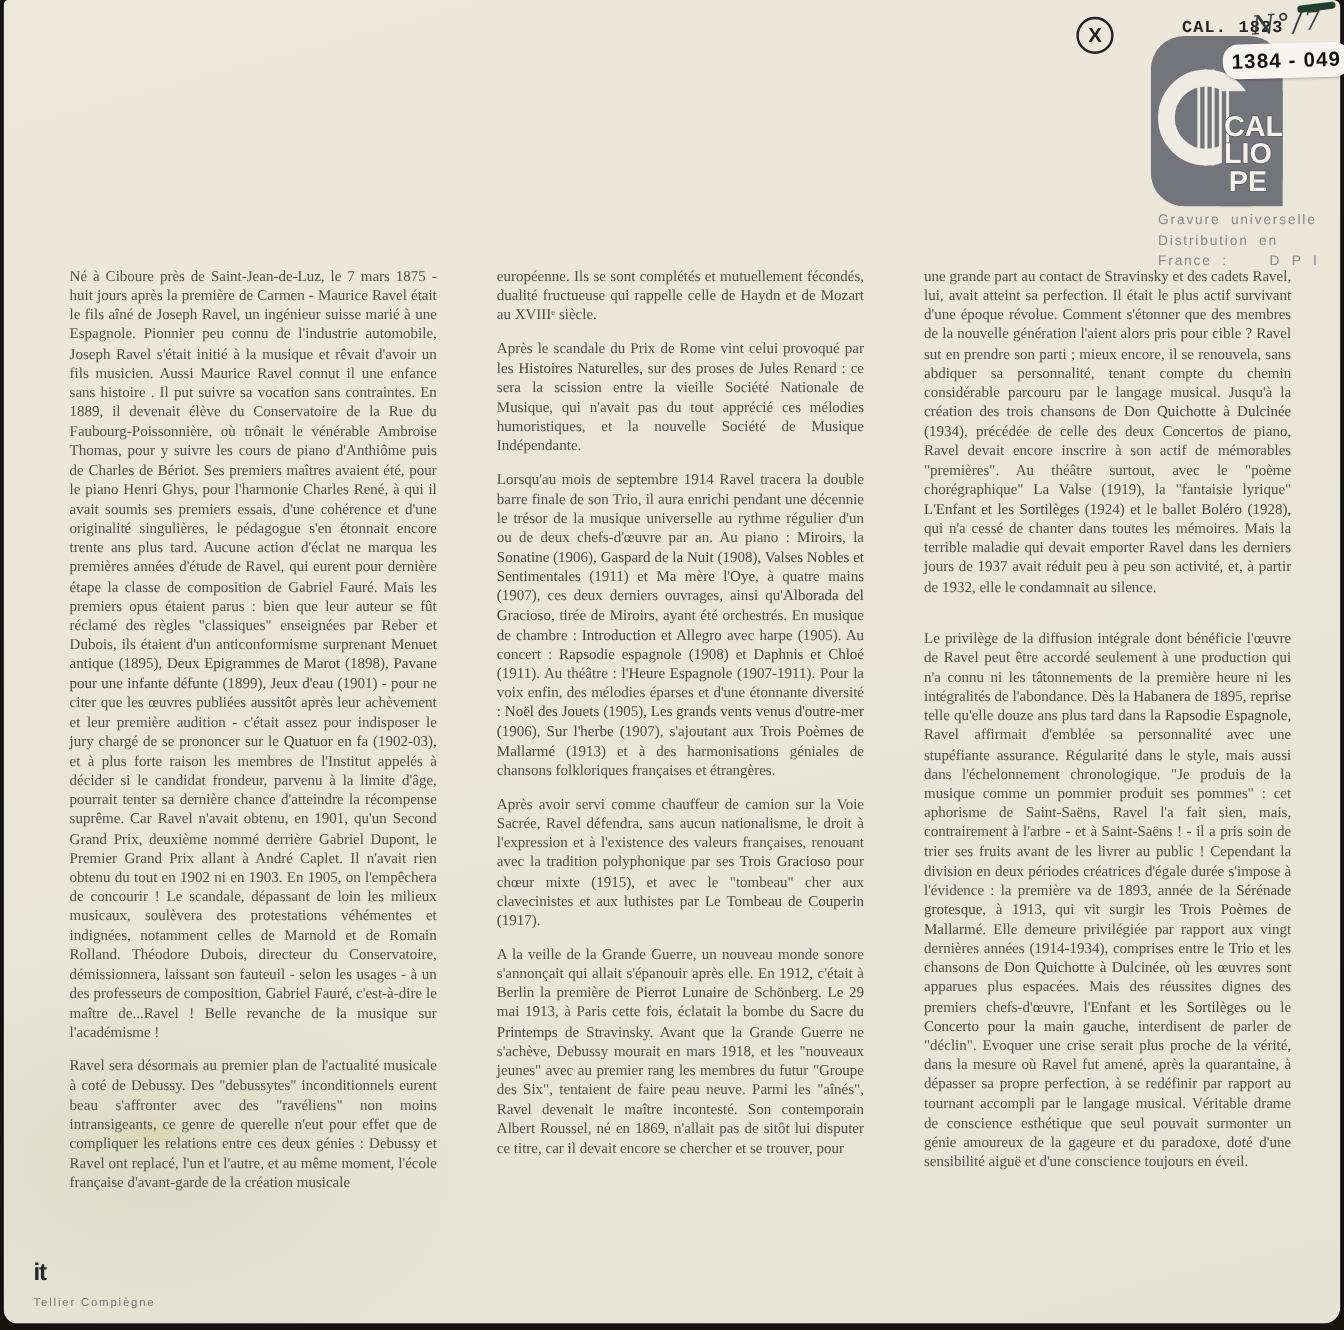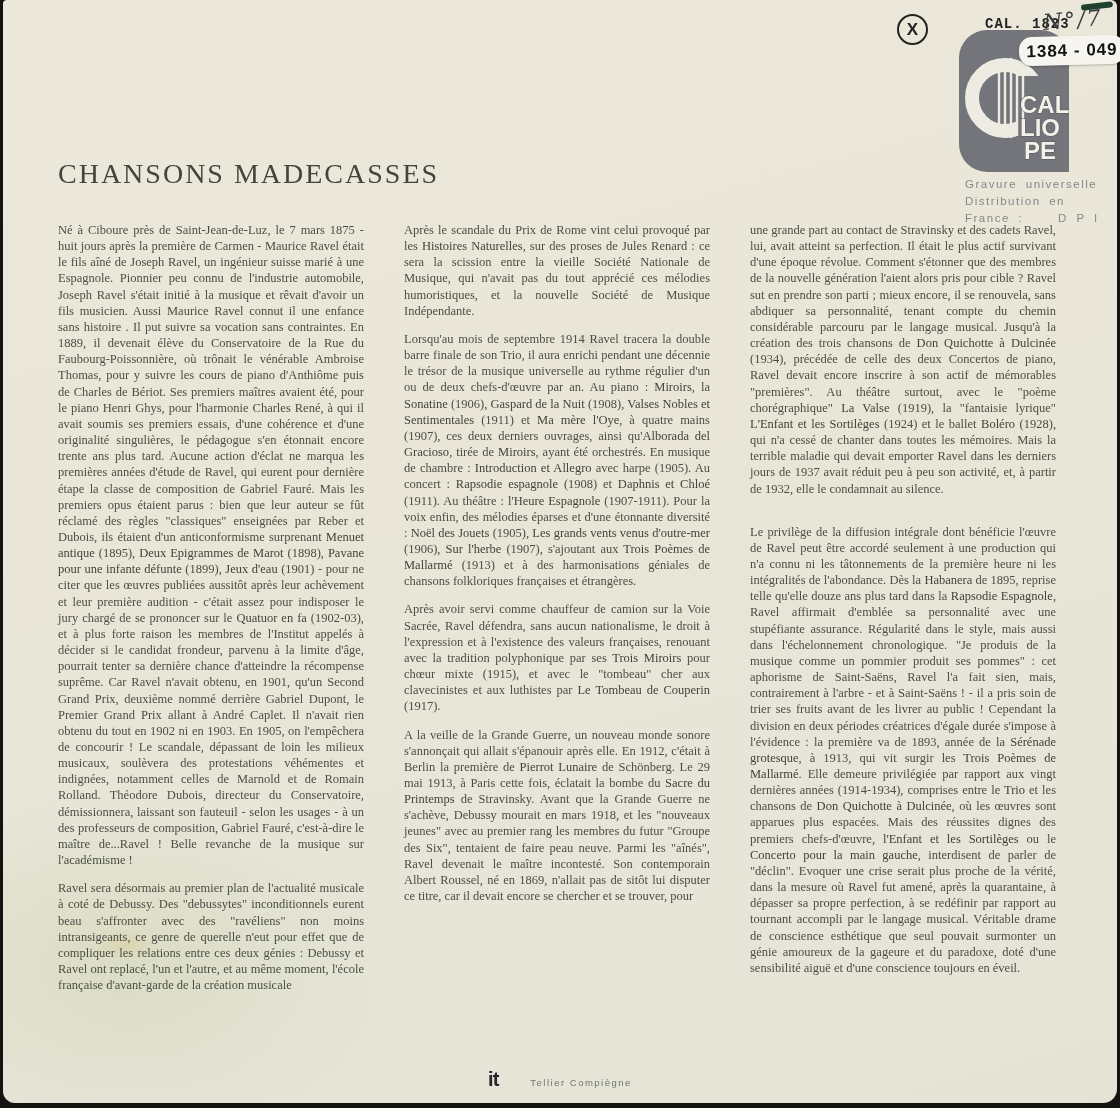--- a/index.html
+++ b/index.html
@@ -63,53 +63,52 @@
   }
   .dist{
     position:absolute;left:962px;top:176px;
     font-family:"Liberation Sans",sans-serif;font-size:11.5px;line-height:17px;
     color:#85878a;letter-spacing:1.5px;word-spacing:4px;white-space:pre;
   }
 
   
   .columns{
     position:absolute;left:55px;top:222px;width:1014px;
-    display:flex;gap:40px;
+    display:flex;gap:50px;
   }
   .col{
     width:306px;flex:0 0 306px;
     font-size:12.5px;line-height:16.15px;
     text-align:justify;color:#4b4e45;
   }
   .col p{margin:0 0 12px;}
   .col-3 p{margin:0 0 27px;}
   .col b{font-weight:400;color:#41443b;}
 
   
   .footer{
     position:absolute;left:0;right:0;bottom:12px;
-    display:flex;align-items:baseline;justify-content:center;gap:7px;
+    display:flex;align-items:baseline;justify-content:center;gap:7px;flex-direction:column;
   }
   .printer-logo{
     font-family:"Liberation Sans",sans-serif;font-weight:700;font-size:20px;
     letter-spacing:-1px;color:#24262c;
   }
   .printer-name{
     font-family:"Liberation Sans",sans-serif;font-size:9.5px;
     letter-spacing:1.5px;color:#70736f;margin-left:25px;
   }
 </style>
 </head>
 <body>
 
 <div class="sleeve">
   <div class="stain stain1"></div>
   <div class="stain stain2"></div>
 
-  <div class="title-3">CHANSONS MADECASSES</div>
 
   <div class="circled-x">
     <span>X</span>
   </div>
   <div class="cat-num">CAL. 1823</div>
   <div class="handwriting">N°/7  6</div>
   <div class="pen-mark"></div>
 
   <svg class="calliope" viewBox="0 0 110 142" xmlns="http://www.w3.org/2000/svg">
     <rect x="0" y="0" width="110" height="142" rx="28" fill="#73757a"></rect>
@@ -136,23 +135,24 @@
   <div class="dist">Gravure universelle
 Distribution en
 France :    D P I</div>
 
   <div class="columns">
     <div class="col col-1">
         <p>Né à Ciboure près de Saint-Jean-de-Luz, le 7 mars 1875 - huit jours après la première de Carmen - Maurice Ravel était le fils aîné de Joseph Ravel, un ingénieur suisse marié à une Espagnole. Pionnier peu connu de l'industrie automobile, Joseph Ravel s'était initié à la musique et rêvait d'avoir un fils musicien. Aussi Maurice Ravel connut il une enfance sans histoire . Il put suivre sa vocation sans contraintes. En 1889, il devenait élève du Conservatoire de la Rue du Faubourg-Poissonnière, où trônait le vénérable Ambroise Thomas, pour y suivre les cours de piano d'Anthiôme puis de Charles de Bériot. Ses premiers maîtres avaient été, pour le piano Henri Ghys, pour l'harmonie Charles René, à qui il avait soumis ses premiers essais, d'une cohérence et d'une originalité singulières, le pédagogue s'en étonnait encore trente ans plus tard. Aucune action d'éclat ne marqua les premières années d'étude de Ravel, qui eurent pour dernière étape la classe de composition de Gabriel Fauré. Mais les premiers opus étaient parus : bien que leur auteur se fût réclamé des règles "classiques" enseignées par Reber et Dubois, ils étaient d'un anticonformisme surprenant <b>Menuet antique</b> (1895), <b>Deux Epigrammes de Marot</b> (1898), <b>Pavane pour une infante défunte</b> (1899), <b>Jeux d'eau</b> (1901) - pour ne citer que les œuvres publiées aussitôt après leur achèvement et leur première audition - c'était assez pour indisposer le jury chargé de se prononcer sur le <b>Quatuor en fa</b> (1902-03), et à plus forte raison les membres de l'Institut appelés à décider si le candidat frondeur, parvenu à la limite d'âge, pourrait tenter sa dernière chance d'atteindre la récompense suprême. Car Ravel n'avait obtenu, en 1901, qu'un Second Grand Prix, deuxième nommé derrière Gabriel Dupont, le Premier Grand Prix allant à André Caplet. Il n'avait rien obtenu du tout en 1902 ni en 1903. En 1905, on l'empêchera de concourir ! Le scandale, dépassant de loin les milieux musicaux, soulèvera des protestations véhémentes et indignées, notamment celles de Marnold et de Romain Rolland. Théodore Dubois, directeur du Conservatoire, démissionnera, laissant son fauteuil - selon les usages - à un des professeurs de composition, Gabriel Fauré, c'est-à-dire le maître de...Ravel ! Belle revanche de la musique sur l'académisme !</p>
         <p>Ravel sera désormais au premier plan de l'actualité musicale à coté de Debussy. Des "debussytes" inconditionnels eurent beau s'affronter avec des "ravéliens" non moins intransigeants, ce genre de querelle n'eut pour effet que de compliquer les relations entre ces deux génies : Debussy et Ravel ont replacé, l'un et l'autre, et au même moment, l'école française d'avant-garde de la création musicale</p>
       </div>
     <div class="col col-2">
+        <p>européenne. Ils se sont complétés et mutuellement fécondés, dualité fructueuse qui rappelle celle de Haydn et de Mozart au XVIIIᵉ siècle.</p>
         <p>Après le scandale du Prix de Rome vint celui provoqué par les <b>Histoires Naturelles</b>, sur des proses de Jules Renard : ce sera la scission entre la vieille Société Nationale de Musique, qui n'avait pas du tout apprécié ces mélodies humoristiques, et la nouvelle Société de Musique Indépendante.</p>
         <p>Lorsqu'au mois de septembre 1914 Ravel tracera la double barre finale de son Trio, il aura enrichi pendant une décennie le trésor de la musique universelle au rythme régulier d'un ou de deux chefs-d'œuvre par an. Au piano : <b>Miroirs</b>, la <b>Sonatine</b> (1906), <b>Gaspard de la Nuit</b> (1908), <b>Valses Nobles et Sentimentales</b> (1911) et <b>Ma mère l'Oye</b>, à quatre mains (1907), ces deux derniers ouvrages, ainsi qu'<b>Alborada del Gracioso</b>, tirée de <b>Miroirs</b>, ayant été orchestrés. En musique de chambre : <b>Introduction et Allegro</b> avec harpe (1905). Au concert : <b>Rapsodie espagnole</b> (1908) et <b>Daphnis et Chloé</b> (1911). Au théâtre : <b>l'Heure Espagnole</b> (1907-1911). Pour la voix enfin, des mélodies éparses et d'une étonnante diversité : <b>Noël des Jouets</b> (1905), <b>Les grands vents venus d'outre-mer</b> (1906), <b>Sur l'herbe</b> (1907), s'ajoutant aux <b>Trois Poèmes de Mallarmé</b> (1913) et à des harmonisations géniales de chansons folkloriques françaises et étrangères.</p>
-        <p>Après avoir servi comme chauffeur de camion sur la Voie Sacrée, Ravel défendra, sans aucun nationalisme, le droit à l'expression et à l'existence des valeurs françaises, renouant avec la tradition polyphonique par ses <b>Trois Miroirs</b> pour chœur mixte (1915), et avec le "tombeau" cher aux clavecinistes et aux luthistes par <b>Le Tombeau de Couperin</b> (1917).</p>
+        <p>Après avoir servi comme chauffeur de camion sur la Voie Sacrée, Ravel défendra, sans aucun nationalisme, le droit à l'expression et à l'existence des valeurs françaises, renouant avec la tradition polyphonique par ses <b>Trois Gracioso</b> pour chœur mixte (1915), et avec le "tombeau" cher aux clavecinistes et aux luthistes par <b>Le Tombeau de Couperin</b> (1917).</p>
         <p>A la veille de la Grande Guerre, un nouveau monde sonore s'annonçait qui allait s'épanouir après elle. En 1912, c'était à Berlin la première de <b>Pierrot Lunaire</b> de Schönberg. Le 29 mai 1913, à Paris cette fois, éclatait la bombe du <b>Sacre du Printemps</b> de Stravinsky. Avant que la Grande Guerre ne s'achève, Debussy mourait en mars 1918, et les "nouveaux jeunes" avec au premier rang les membres du futur "Groupe des Six", tentaient de faire peau neuve. Parmi les "aînés", Ravel devenait le maître incontesté. Son contemporain Albert Roussel, né en 1869, n'allait pas de sitôt lui disputer ce titre, car il devait encore se chercher et se trouver, pour</p>
       </div>
     <div class="col col-3">
         <p>une grande part au contact de Stravinsky et des cadets Ravel, lui, avait atteint sa perfection. Il était le plus actif survivant d'une époque révolue. Comment s'étonner que des membres de la nouvelle génération l'aient alors pris pour cible ? Ravel sut en prendre son parti ; mieux encore, il se renouvela, sans abdiquer sa personnalité, tenant compte du chemin considérable parcouru par le langage musical. Jusqu'à la création des trois chansons de <b>Don Quichotte à Dulcinée</b> (1934), précédée de celle des deux Concertos de piano, Ravel devait encore inscrire à son actif de mémorables "premières". Au théâtre surtout, avec le "poème chorégraphique" <b>La Valse</b> (1919), la "fantaisie lyrique" <b>L'Enfant et les Sortilèges</b> (1924) et le ballet <b>Boléro</b> (1928), qui n'a cessé de chanter dans toutes les mémoires. Mais la terrible maladie qui devait emporter Ravel dans les derniers jours de 1937 avait réduit peu à peu son activité, et, à partir de 1932, elle le condamnait au silence.</p>
         <p>Le privilège de la diffusion intégrale dont bénéficie l'œuvre de Ravel peut être accordé seulement à une production qui n'a connu ni les tâtonnements de la première heure ni les intégralités de l'abondance. Dès la <b>Habanera</b> de 1895, reprise telle qu'elle douze ans plus tard dans la <b>Rapsodie Espagnole</b>, Ravel affirmait d'emblée sa personnalité avec une stupéfiante assurance. Régularité dans le style, mais aussi dans l'échelonnement chronologique. "Je produis de la musique comme un pommier produit ses pommes" : cet aphorisme de Saint-Saëns, Ravel l'a fait sien, mais, contrairement à l'arbre - et à Saint-Saëns ! - il a pris soin de trier ses fruits avant de les livrer au public ! Cependant la division en deux périodes créatrices d'égale durée s'impose à l'évidence : la première va de 1893, année de la <b>Sérénade grotesque</b>, à 1913, qui vit surgir les <b>Trois Poèmes de Mallarmé</b>. Elle demeure privilégiée par rapport aux vingt dernières années (1914-1934), comprises entre le <b>Trio</b> et les chansons de <b>Don Quichotte à Dulcinée</b>, où les œuvres sont apparues plus espacées. Mais des réussites dignes des premiers chefs-d'œuvre, <b>l'Enfant et les Sortilèges</b> ou le <b>Concerto pour la main gauche</b>, interdisent de parler de "déclin". Evoquer une crise serait plus proche de la vérité, dans la mesure où Ravel fut amené, après la quarantaine, à dépasser sa propre perfection, à se redéfinir par rapport au tournant accompli par le langage musical. Véritable drame de conscience esthétique que seul pouvait surmonter un génie amoureux de la gageure et du paradoxe, doté d'une sensibilité aiguë et d'une conscience toujours en éveil.</p>
       </div>
   </div>
 
   <div class="footer">
     <span class="printer-logo">it</span>

